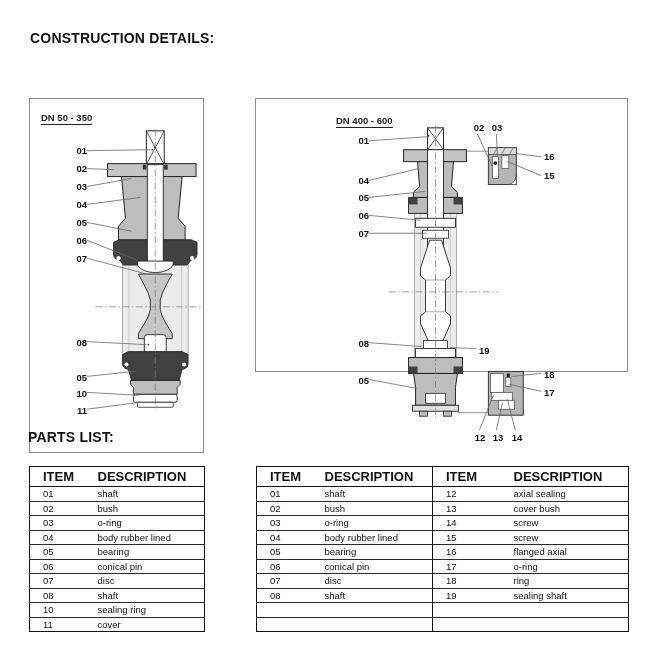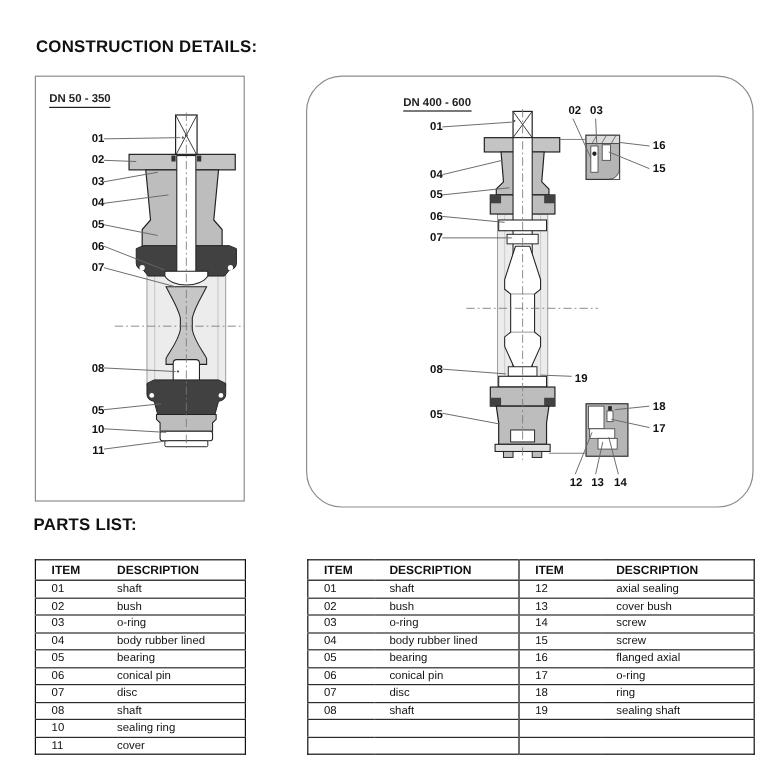--- a/index.html
+++ b/index.html
@@ -8,44 +8,44 @@
     font-family:"Liberation Sans", sans-serif;color:#111;
     -webkit-font-smoothing:antialiased;
   }
   .heading{
     position:absolute;font-size:14px;font-weight:bold;letter-spacing:.2px;color:#111;
     white-space:nowrap;
   }
   #title{left:30px;top:30px;text-align:right;}
   #parts-heading{left:28px;top:429px;}
   .panel{
-    position:absolute;border:1px solid #8c8c8c;background:#fff;box-sizing:border-box;
+    position:absolute;border:1px solid #8c8c8c;background:#fff;box-sizing:border-box;margin-top:35px;
   }
   #panel-left{left:29px;top:63px;width:175px;height:355px;}
-  #panel-right{left:255px;top:63px;width:373px;height:360px;border-radius:30px;}
+  #panel-right{left:255px;top:63px;width:373px;height:274px;}
   .panel svg{position:absolute;left:0;top:0;}
   .dn-label{
     position:absolute;font-size:9.5px;font-weight:bold;color:#222;
     border-bottom:1px solid #222;padding-bottom:1px;white-space:nowrap;
   }
   #dn-left{left:11px;top:13px;}
   #dn-right{left:80px;top:16px;}
   .callout{
     position:absolute;font-size:9.5px;font-weight:bold;color:#111;line-height:11px;
     white-space:nowrap;
   }
   .co-right{width:20px;text-align:right;}
   .co-center{width:20px;text-align:center;}
   .co-left{width:24px;text-align:left;}
   .tbl-wrap{position:absolute;}
   #table-left-wrap{left:29px;top:466px;width:175px;}
   #table-right-wrap{left:256px;top:466px;width:372px;}
   table{border-collapse:collapse;table-layout:fixed;width:100%;border:1.5px solid #111;}
   th{
-    font-size:10px;font-weight:bold;text-align:left;padding:2px 0 2px 13px;
+    font-size:13px;font-weight:bold;text-align:left;padding:2px 0 2px 13px;
     height:12px;border-bottom:1.5px solid #111;white-space:nowrap;overflow:hidden;
   }
   td{
     font-size:9.5px;text-align:left;padding:1px 0 1px 13px;height:11.5px;
     border-top:1px solid #2b2b2b;white-space:nowrap;overflow:hidden;line-height:11px;
   }
   #table-right-wrap th:nth-child(3), #table-right-wrap td:nth-child(3){border-left:1px solid #111;}
 </style>
 </head>
 <body>

